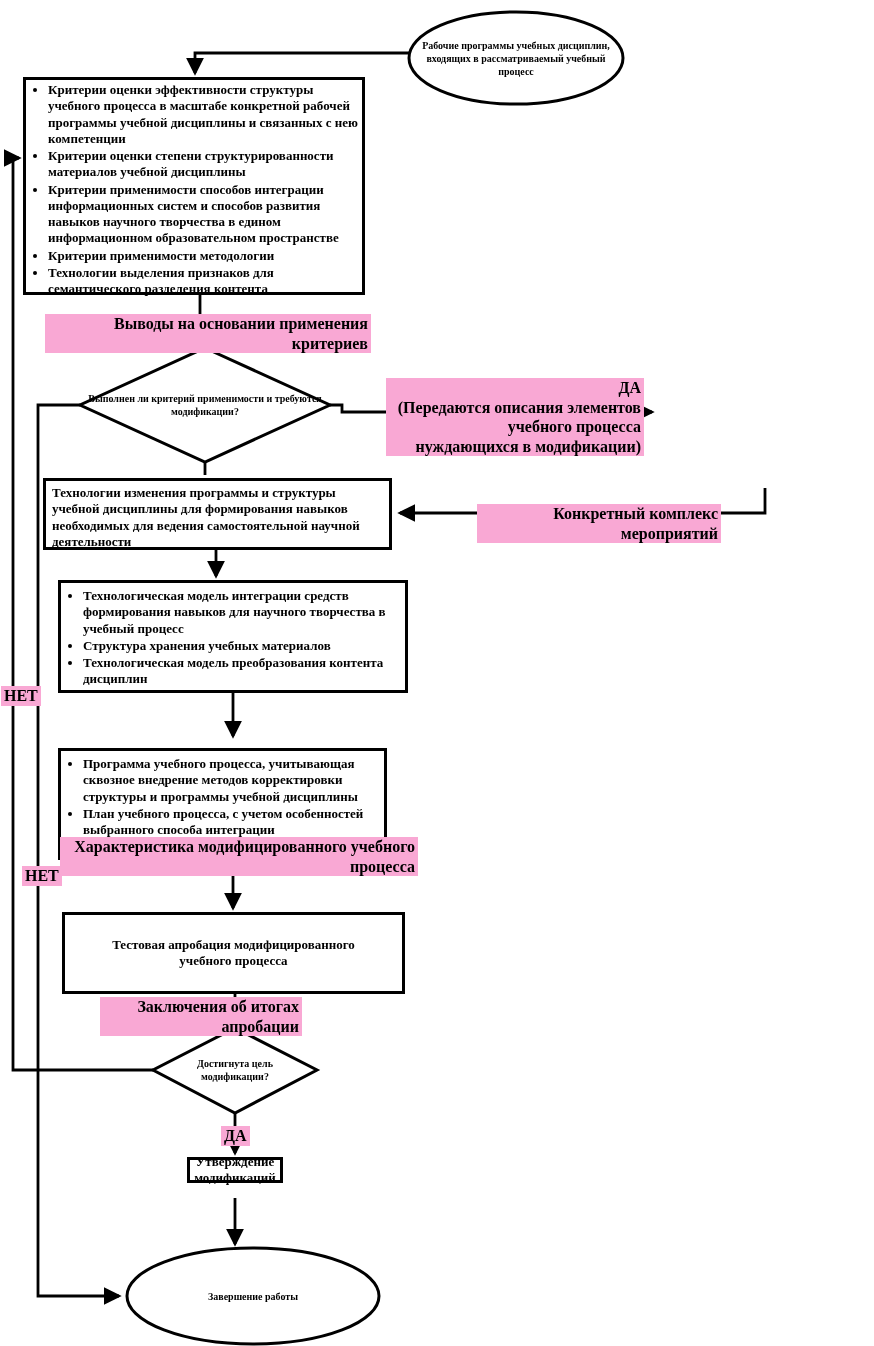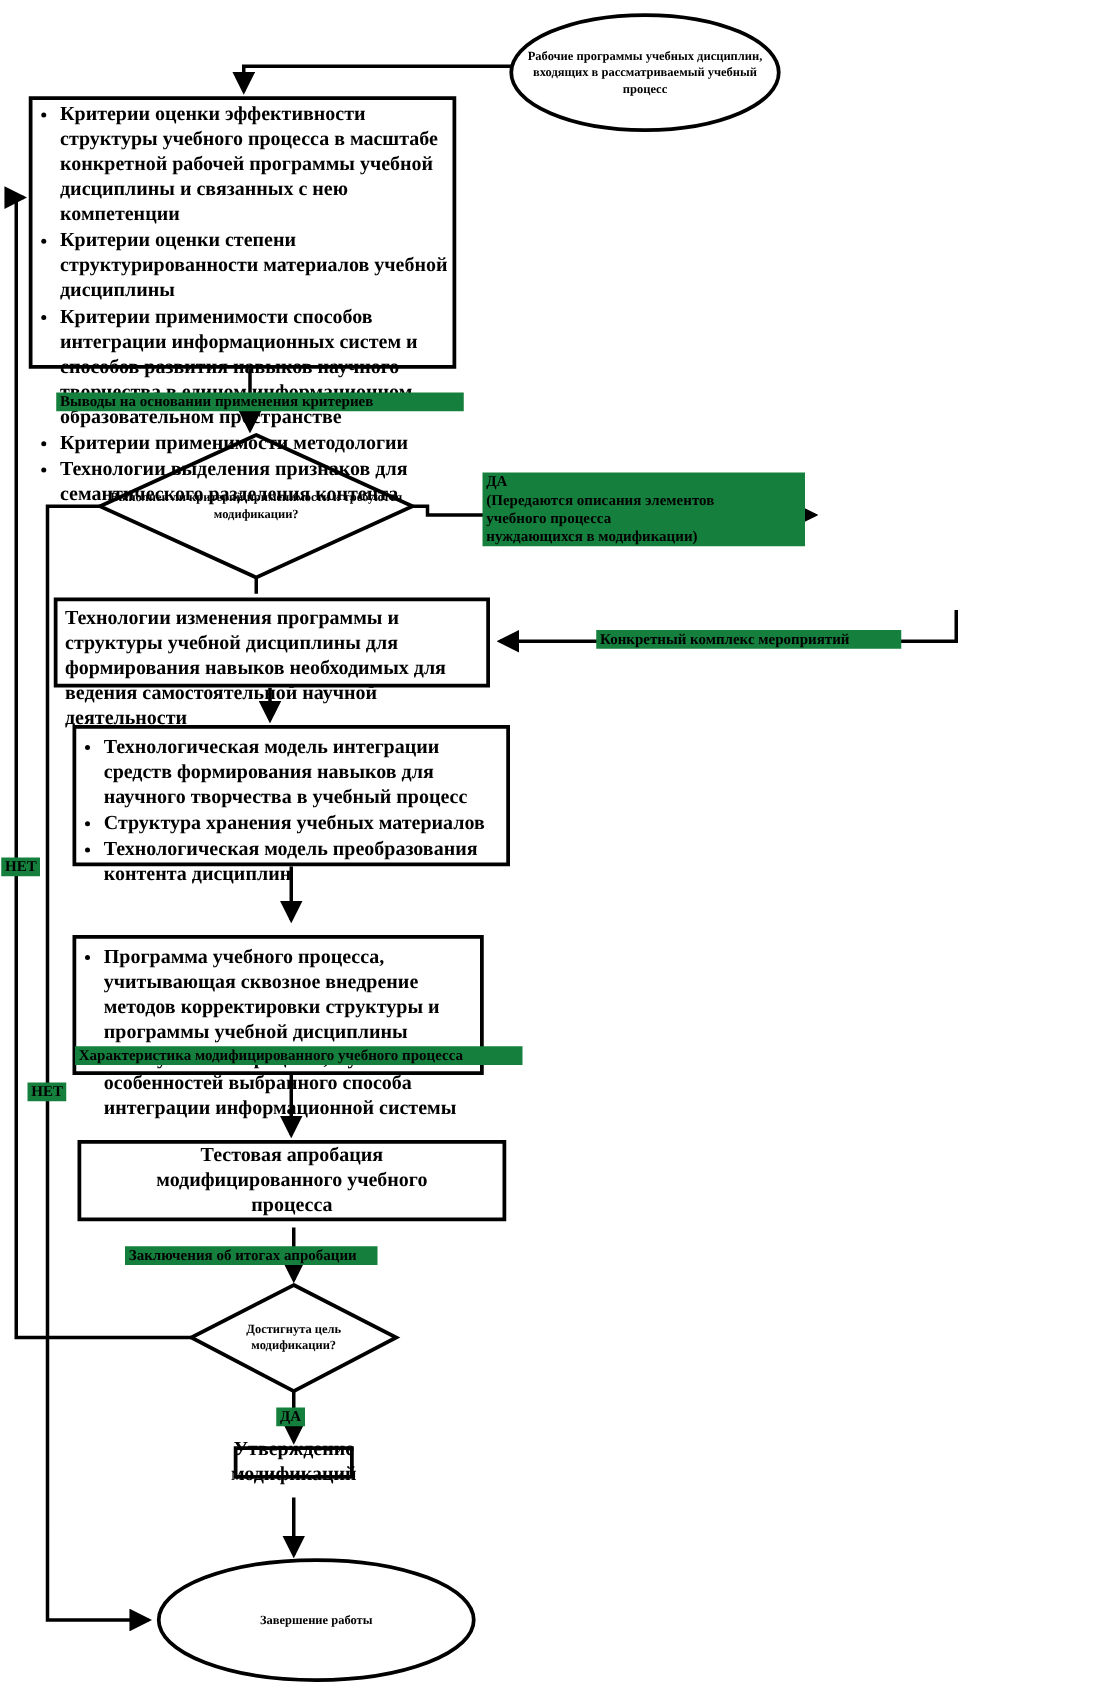--- a/index.html
+++ b/index.html
@@ -4,30 +4,30 @@
 <style>
   html,body{margin:0;padding:0;background:#ffffff;}
   #canvas{
     position:relative;width:874px;height:1346px;background:#ffffff;
     font-family:"Liberation Serif","DejaVu Serif",serif;font-weight:bold;color:#000;
     overflow:hidden;
   }
   #wires{position:absolute;left:0;top:0;width:874px;height:1346px;}
   .box{
     position:absolute;border:3px solid #000;background:#fff;box-sizing:border-box;
-    font-size:16px;line-height:1.25;
+    font-size:13px;line-height:1.25;
   }
   .box ul{margin:0;padding:2px 4px 0 22px;}
   .box li{margin:0 0 1px 0;}
   .gapli li{margin-bottom:5px;}
   .plain{padding:4px 6px;}
   .centered{display:flex;align-items:center;justify-content:center;text-align:center;}
   .lbl{
-    position:absolute;background:#15803d;font-size:12px;line-height:1.22;
-    padding:0 3px;text-align:left;
+    position:absolute;background:#f9a8d4;font-size:16px;line-height:1.22;
+    padding:0 3px;text-align:right;
   }
   .prelines{white-space:pre-line;}
   .shape-text{
     position:absolute;display:flex;align-items:center;justify-content:center;
     text-align:center;font-size:10px;line-height:1.3;
   }
   .justify{text-align:justify;}
 </style>
 </head>
 <body>
@@ -112,21 +112,21 @@
       <li>Программа учебного процесса, учитывающая сквозное внедрение методов корректировки структуры и программы учебной дисциплины</li>
       <li>План учебного процесса, с учетом особенностей выбранного способа интеграции информационной системы</li>
     </ul>
   </div>
 
   <div class="lbl" style="left:1px;top:686px;">НЕТ</div>
   <div class="lbl" style="left:22px;top:866px;">НЕТ</div>
 
   <div class="lbl" style="left:60px;top:837px;width:352px;">Характеристика модифицированного учебного процесса</div>
 
-  <div class="box centered" style="left:62px;top:912px;width:343px;height:65px;padding:0 30px;">Тестовая апробация модифицированного учебного процесса</div>
+  <div class="box centered" style="left:62px;top:912px;width:343px;height:82px;padding:0 30px;">Тестовая апробация модифицированного учебного процесса</div>
 
   <div class="lbl" style="left:100px;top:997px;width:196px;">Заключения об итогах апробации</div>
 
   <div class="shape-text" style="left:165px;top:1040px;width:140px;height:60px;">Достигнута цель модификации?</div>
 
   <div class="lbl" style="left:221px;top:1126px;">ДА</div>
 
   <div class="box centered" style="left:187px;top:1157px;width:96px;height:26px;">Утверждение модификаций</div>
 
   <div class="shape-text" style="left:153px;top:1270px;width:200px;height:52px;">Завершение работы</div>

